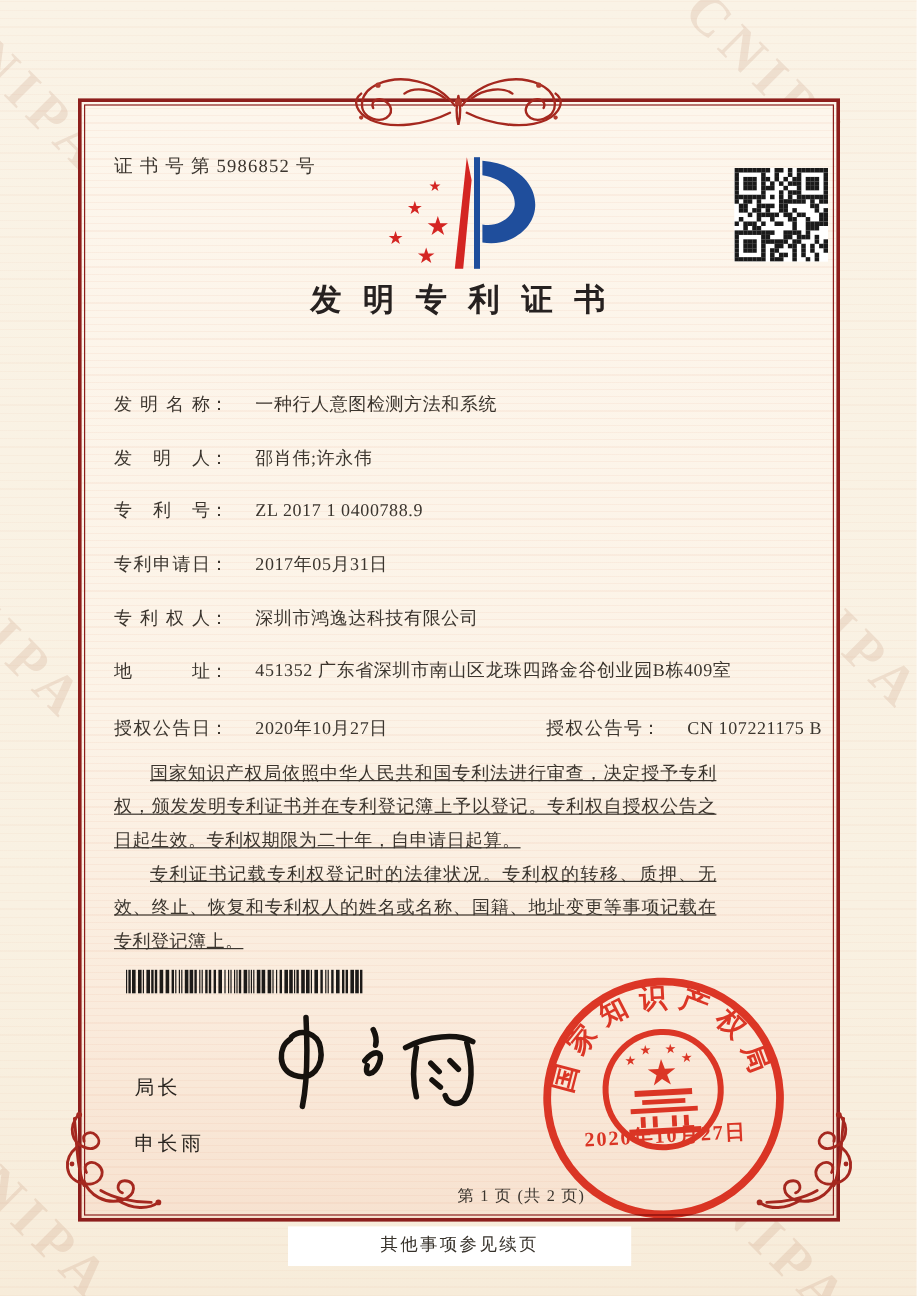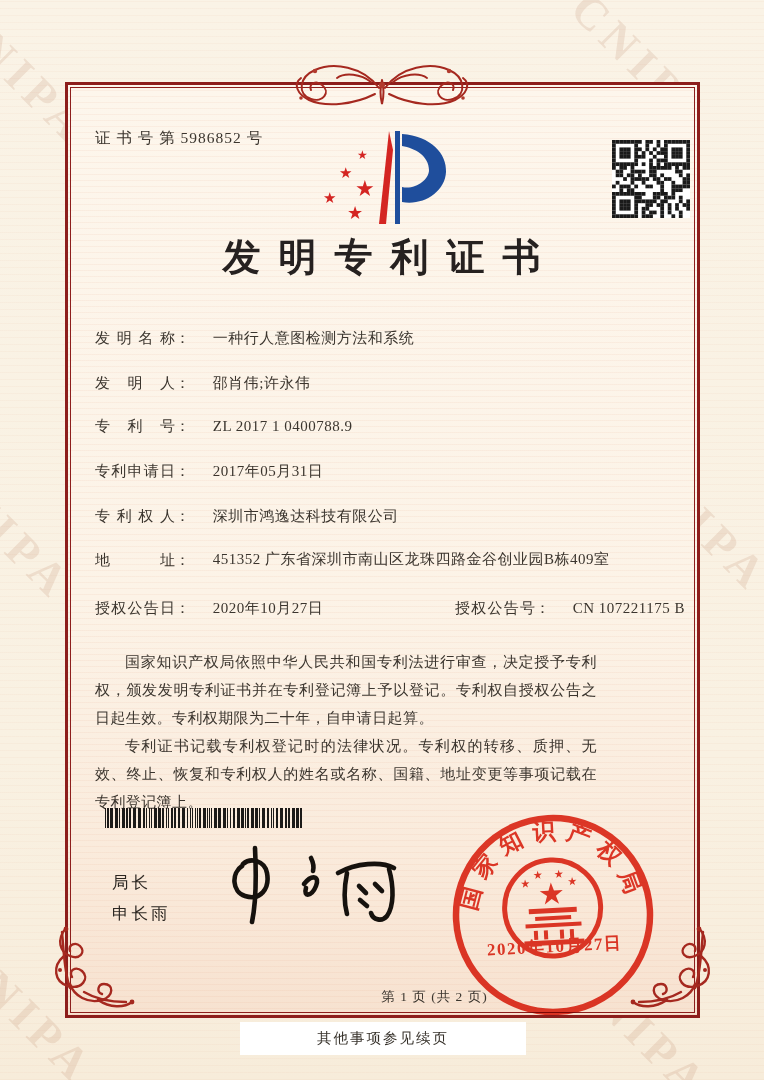--- a/index.html
+++ b/index.html
@@ -32,38 +32,38 @@
   .ornament-top{position:absolute;left:267px;top:54px;z-index:3;}
   .ornament-corner{position:absolute;z-index:3;}
   .ornament-corner.left{left:40px;top:926px;}
   .ornament-corner.right{left:629px;top:926px;transform:scaleX(-1);}
   
   .cert-no{position:absolute;left:95px;top:128px;font-size:15.5px;letter-spacing:1px;z-index:4;}
   .logo{position:absolute;left:313px;top:126px;width:148px;height:102px;z-index:4;}
   .qr{position:absolute;left:612px;top:140px;width:78px;height:78px;background:#fff;z-index:4;}
   .title{
     position:absolute;left:65px;top:232px;width:635px;text-align:center;
-    font-size:38px;font-weight:bold;color:#262120;letter-spacing:18px;padding-left:16px;
+    font-size:26px;font-weight:bold;color:#262120;letter-spacing:18px;padding-left:16px;
     box-sizing:border-box;z-index:4;
   }
   
   .row{position:absolute;left:95px;z-index:4;font-size:15px;line-height:24px;white-space:nowrap;}
   .lab{display:inline-block;width:80px;text-align:justify;text-align-last:justify;vertical-align:top;}
   .val{display:inline-block;margin-left:19px;vertical-align:top;letter-spacing:0.5px;}
   .val.wrap{white-space:normal;width:432px;line-height:23px;}
   .row .col2{position:absolute;left:360px;top:0;white-space:nowrap;}
   
-  .paras{position:absolute;left:95px;top:648px;width:502px;z-index:4;}
+  .paras{position:absolute;left:95px;top:631px;width:502px;z-index:4;text-decoration:underline;}
   .paras p{margin:0;font-size:15px;line-height:28px;text-indent:2em;text-align:justify;letter-spacing:0.4px;}
   
   .barcode{position:absolute;left:105px;top:808px;width:200px;height:20px;z-index:4;}
   
   .director{position:absolute;left:112px;top:872px;z-index:4;
     font-family:"Liberation Sans","DejaVu Sans",sans-serif;font-size:16.5px;letter-spacing:3px;color:#2c2722;}
-  .director div{margin-bottom:9px;}
+  .director div{margin-bottom:9px;margin-top:24px;}
   .signature{position:absolute;left:218px;top:842px;z-index:4;}
   
   .seal{position:absolute;left:450px;top:812px;z-index:6;mix-blend-mode:multiply;opacity:0.95;}
   
   .page-info{position:absolute;left:65px;top:988px;width:739px;text-align:center;font-size:13.5px;letter-spacing:1px;z-index:4;}
   .continuation{
     position:absolute;left:240px;top:1022px;width:286px;height:33px;background:#ffffff;
     text-align:center;line-height:33px;font-size:14.5px;letter-spacing:2px;z-index:5;color:#36312a;
   }
   svg{display:block;}

